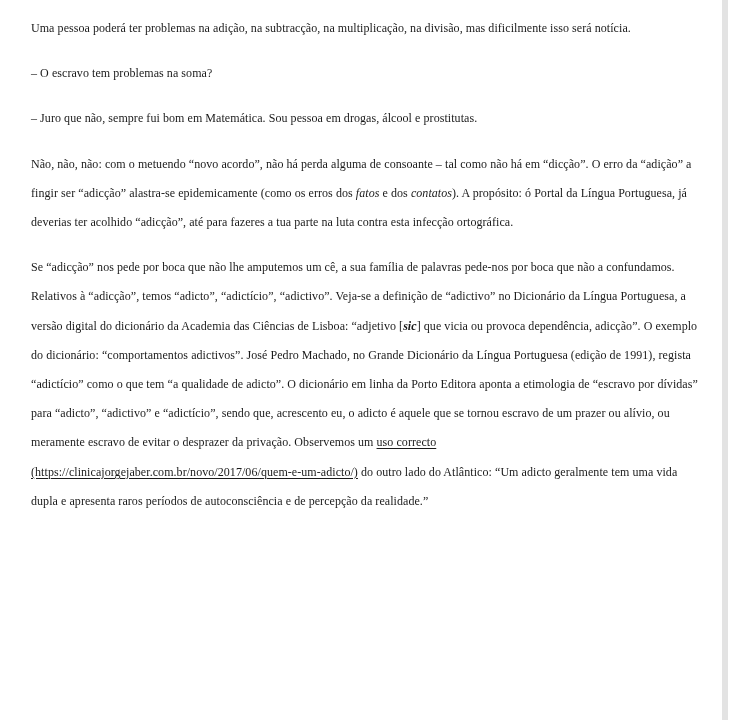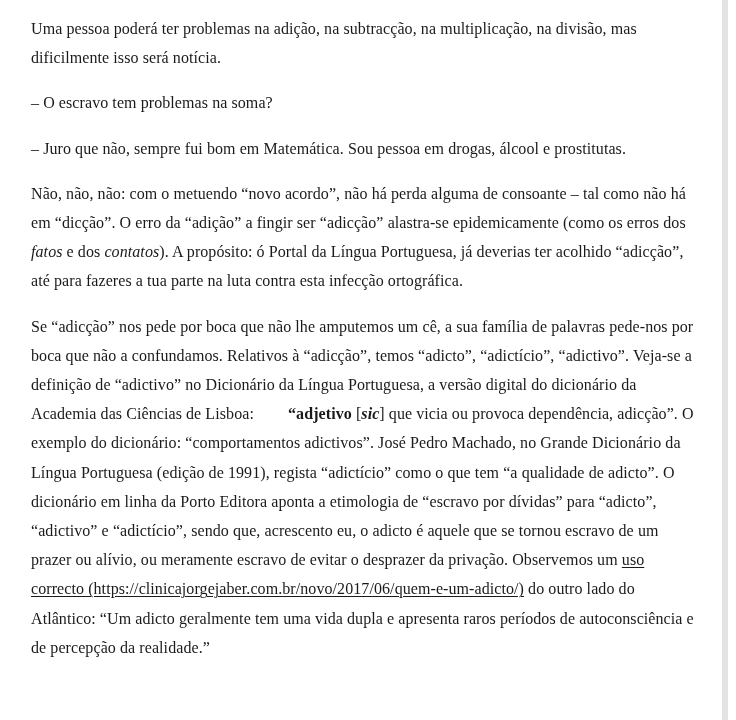--- a/index.html
+++ b/index.html
@@ -29,31 +29,31 @@
     width: 722px;
     height: 720px;
     box-sizing: border-box;
     padding: 14px 22px 0 31px;
     background: #ffffff;
     overflow: hidden;
   }
 
   .para {
     margin: 0 0 16px 0;
-    font-size: 16px;
+    font-size: 12px;
     line-height: 29.2px;
     color: #1a1a1a;
     text-align: left;
     letter-spacing: 0.005em;
     -webkit-font-smoothing: antialiased;
   }
   .para:last-child { margin-bottom: 0; }
 
   em.it { font-style: italic; }
-  strong.bd { font-weight: bold; margin-left: 30px; }
+  strong.bd { font-weight: normal; }
   strong.bdit { font-weight: bold; font-style: italic; }
 
   a.inline-link {
     color: #1a1a1a;
     text-decoration: underline;
     text-underline-offset: 2px;
     text-decoration-thickness: 1px;
   }
 
   

